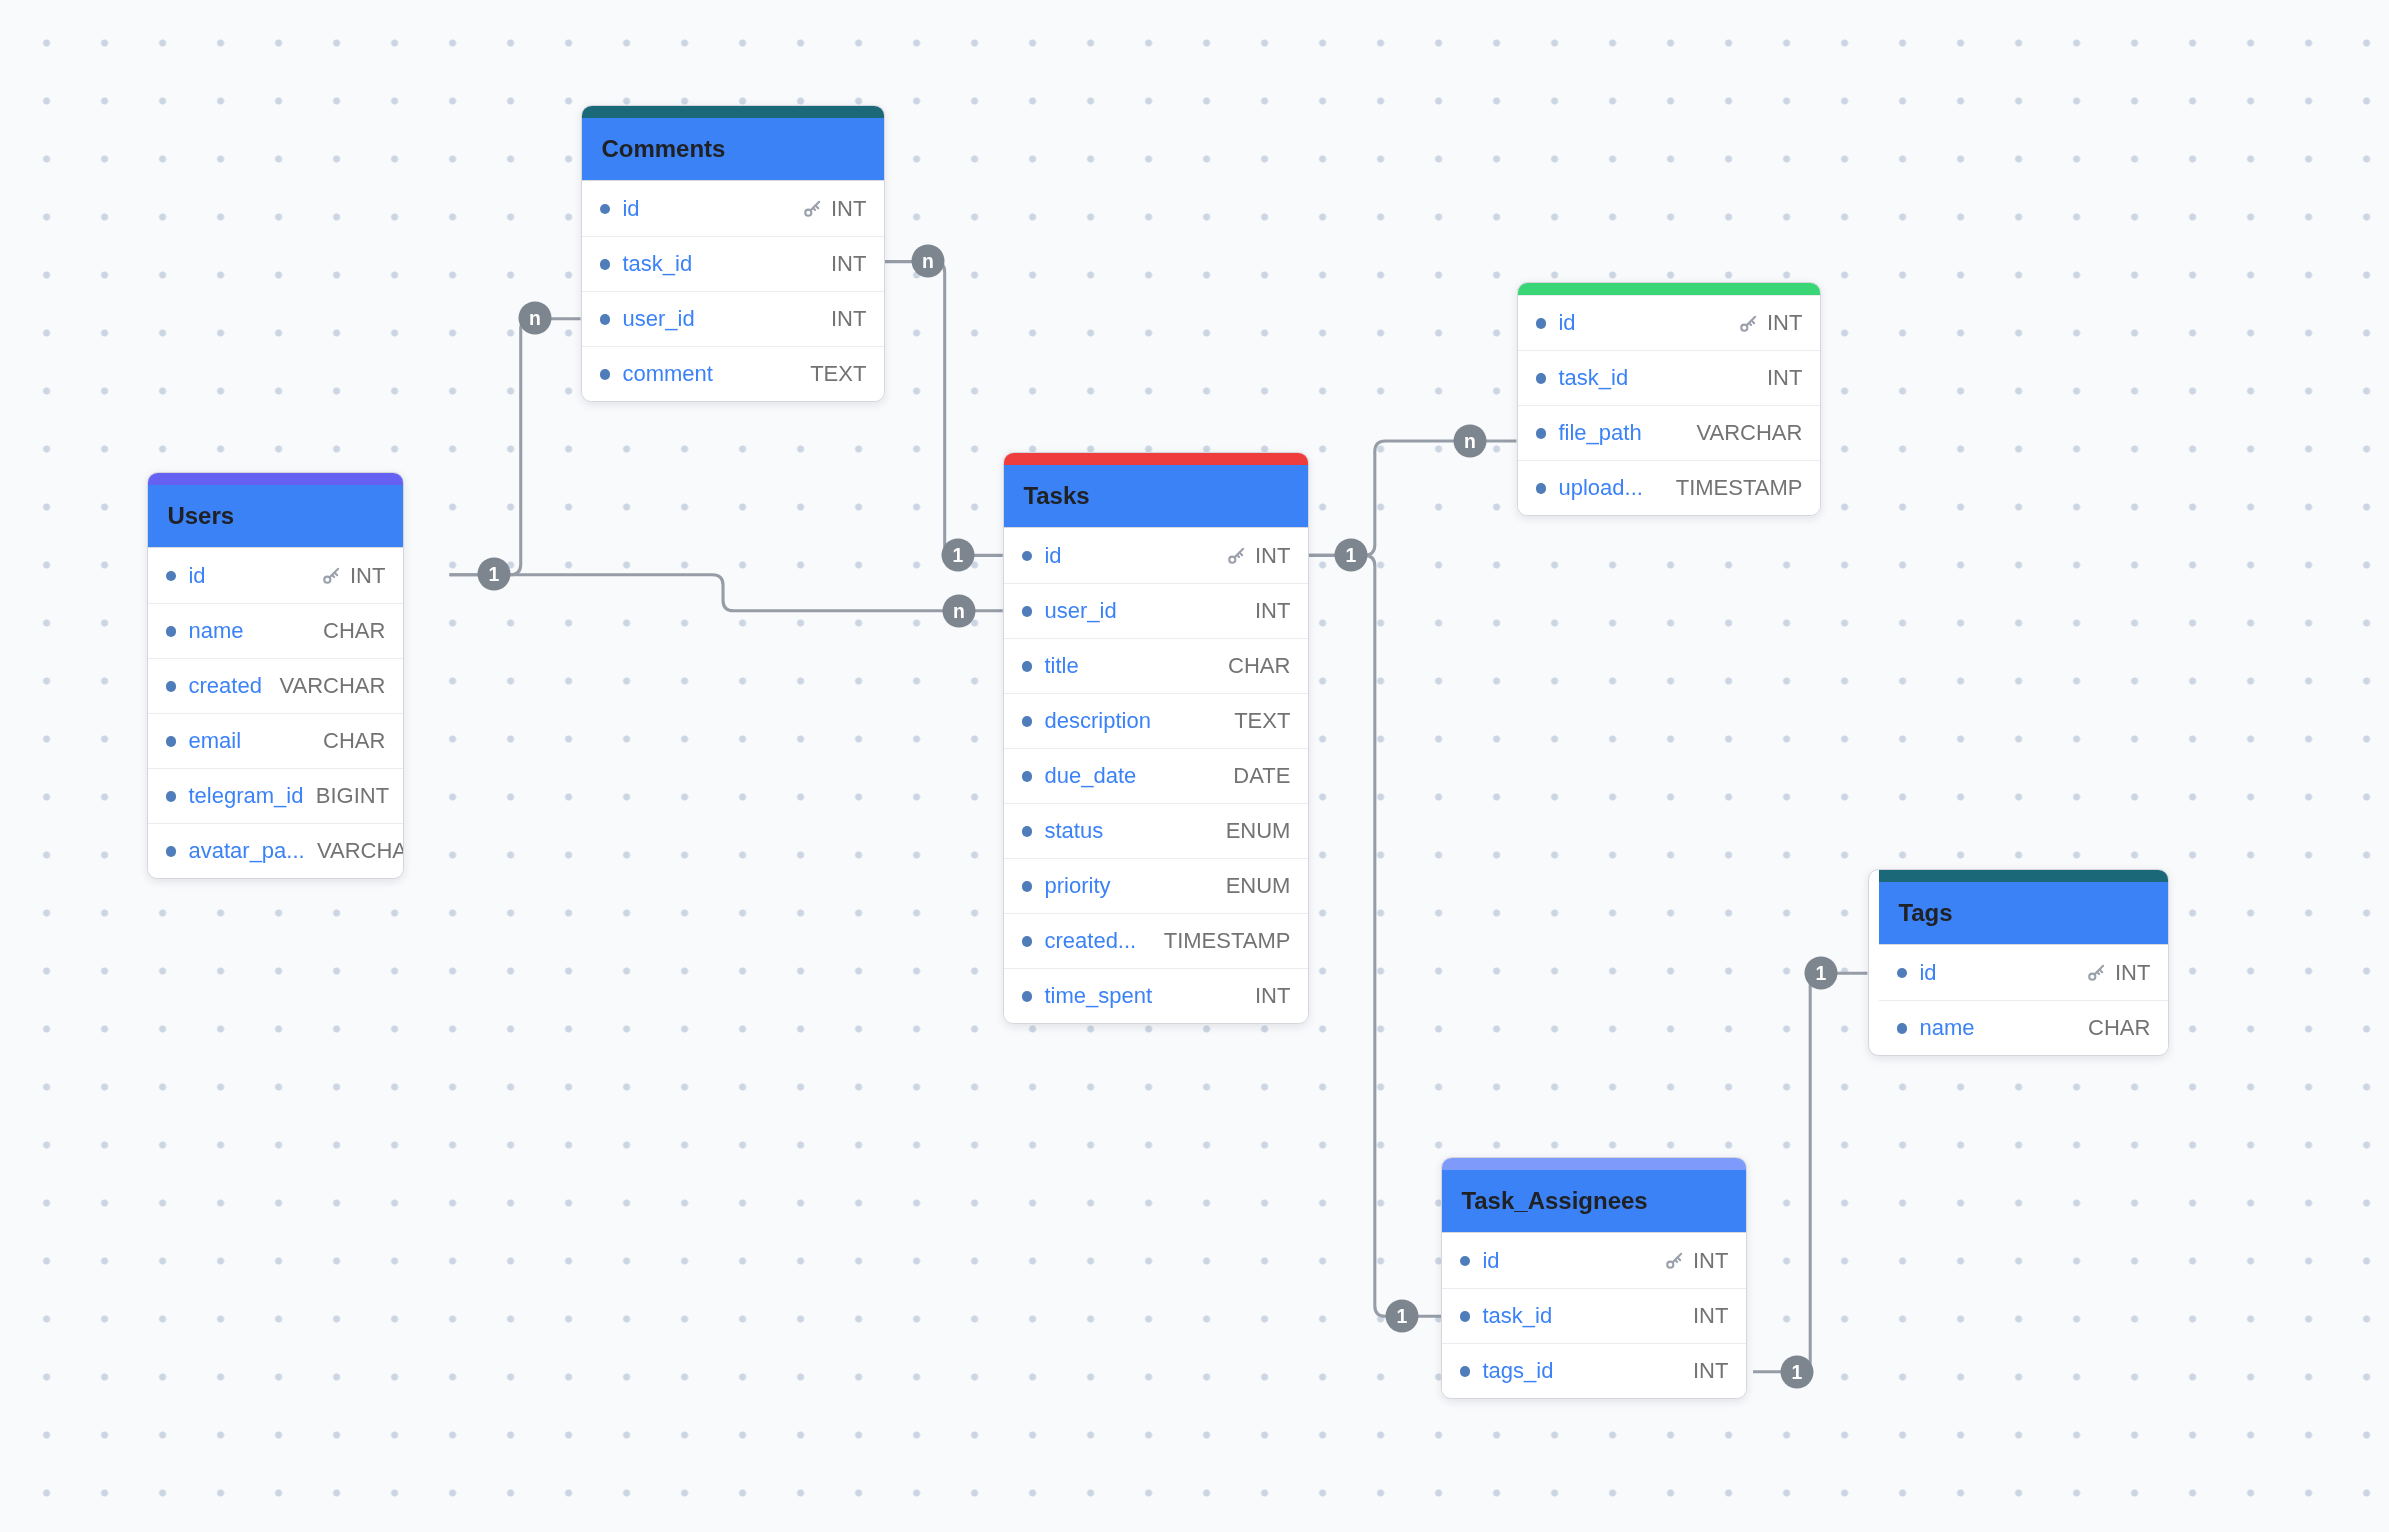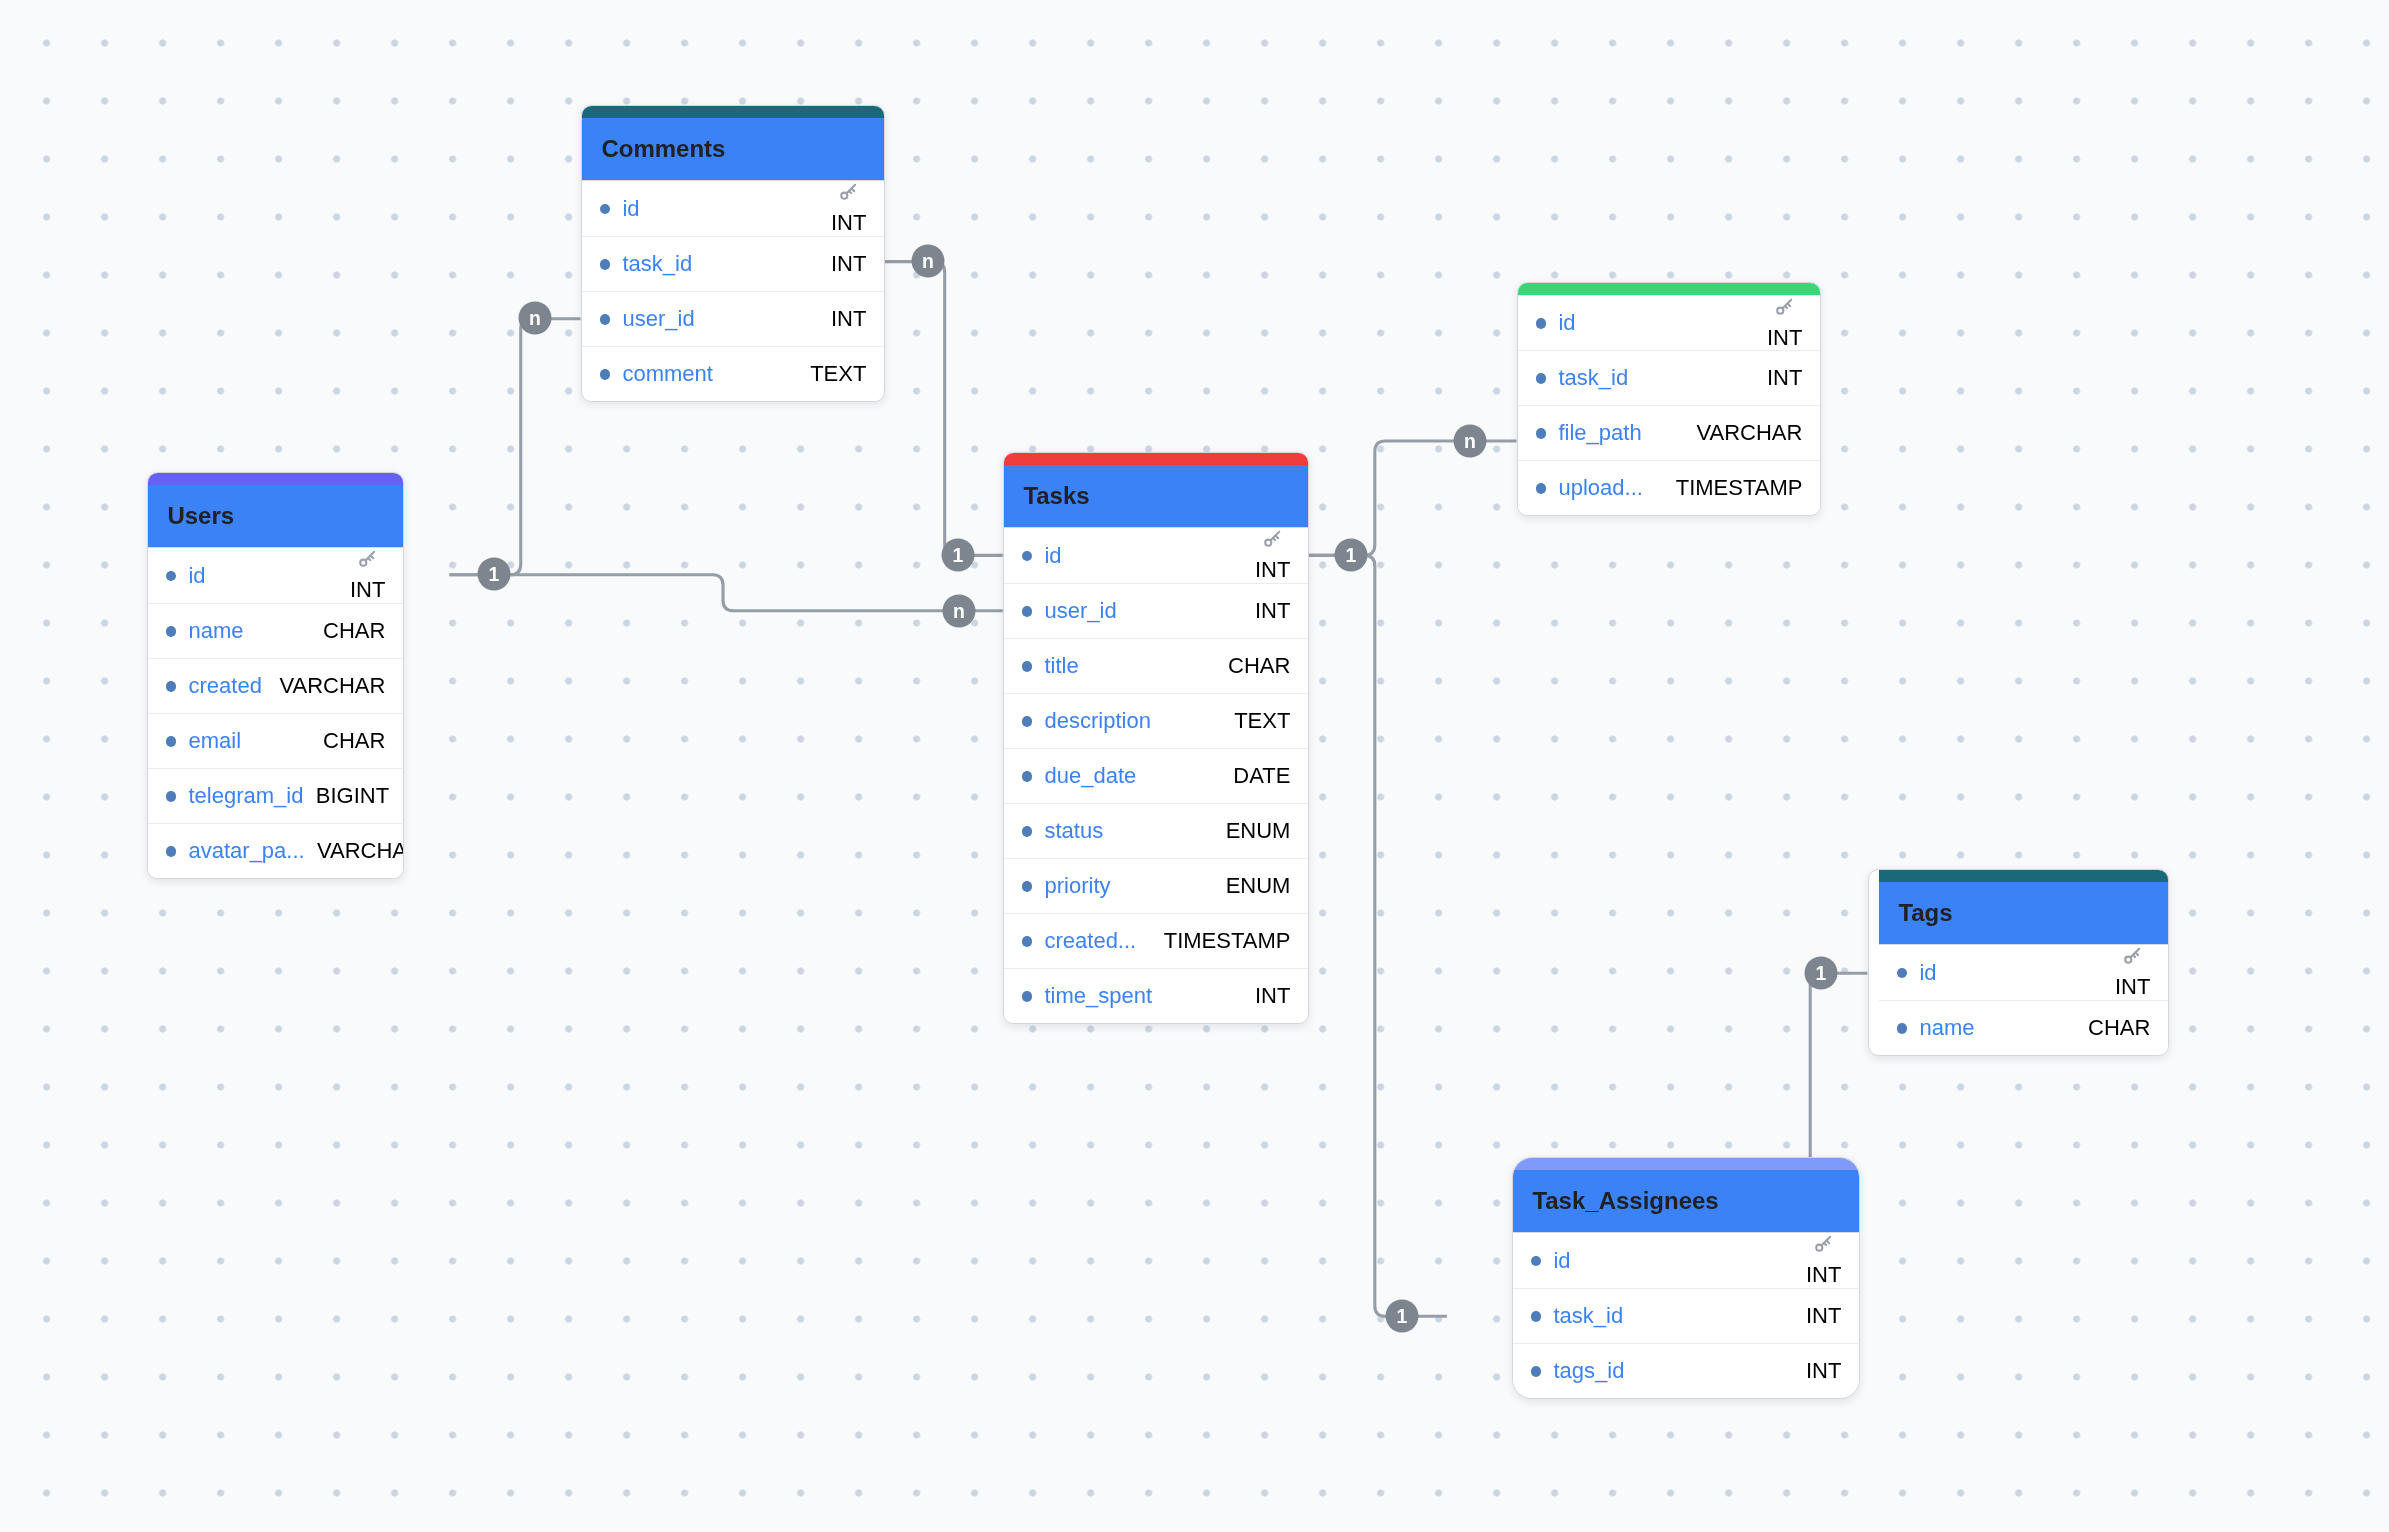--- a/index.html
+++ b/index.html
@@ -52,21 +52,21 @@
     height:55px; display:flex; align-items:center;
     padding:0 17.6px; gap:12.3px;
     border-top:1.8px solid #ececf0;
     background:#ffffff;
   }
   .tname + .frow { border-top:none; }
   .fdot { width:10.6px; height:10.6px; border-radius:50%; background:var(--bullet); flex:0 0 auto; }
   .fname { font-size:22px; color:#3b82f6; white-space:nowrap;text-align:center; }
   .ftype {
     margin-left:auto; display:flex; align-items:center; gap:8px;
-    font-size:22px; color:#000000; white-space:nowrap;flex-direction:column;
+    font-size:22px; color:#737373; white-space:nowrap;
   }
   .keyicon { display:block; }
 </style>
 </head>
 <body>
 
 <div class="canvas">
   <svg class="edges" xmlns="http://www.w3.org/2000/svg" viewBox="0 0 2716 1742" width="2389" height="1533">
       <path d="M 511 653 L 580 653 Q 592 653 592 641 L 592 374 Q 592 362 604 362 L 660 362" class="edge"></path>
       <path d="M 1140 631 L 1086 631 Q 1074 631 1074 619 L 1074 309 Q 1074 297 1062 297 L 1006 297" class="edge"></path>
@@ -302,21 +302,21 @@
         </span>
       </div>
       <div class="frow">
         <span class="fdot"></span>
         <span class="fname">name</span>
         <span class="ftype">
           <span>CHAR</span>
         </span>
       </div>
     </div>
-    <div class="table" style="left: 1512px; top: 1157px; width: 348px; border-radius: 20px;">
+    <div class="table" style="left: 1441px; top: 1157px; width: 306px;">
       <div class="accent" style="background: rgb(126, 155, 251);"></div>
       <div class="tname">Task_Assignees</div>
       <div class="frow">
         <span class="fdot"></span>
         <span class="fname">id</span>
         <span class="ftype">
           <svg class="keyicon" width="21" height="21" viewBox="0 0 24 24" fill="none" stroke="#9ba1ab" stroke-width="2.4" stroke-linecap="round">
             <circle cx="7.2" cy="16.8" r="3.5"></circle>
             <path d="M9.9 14.1 L19.6 4.4"></path>
             <path d="M15.4 8.6 l3.1 3.1"></path>

